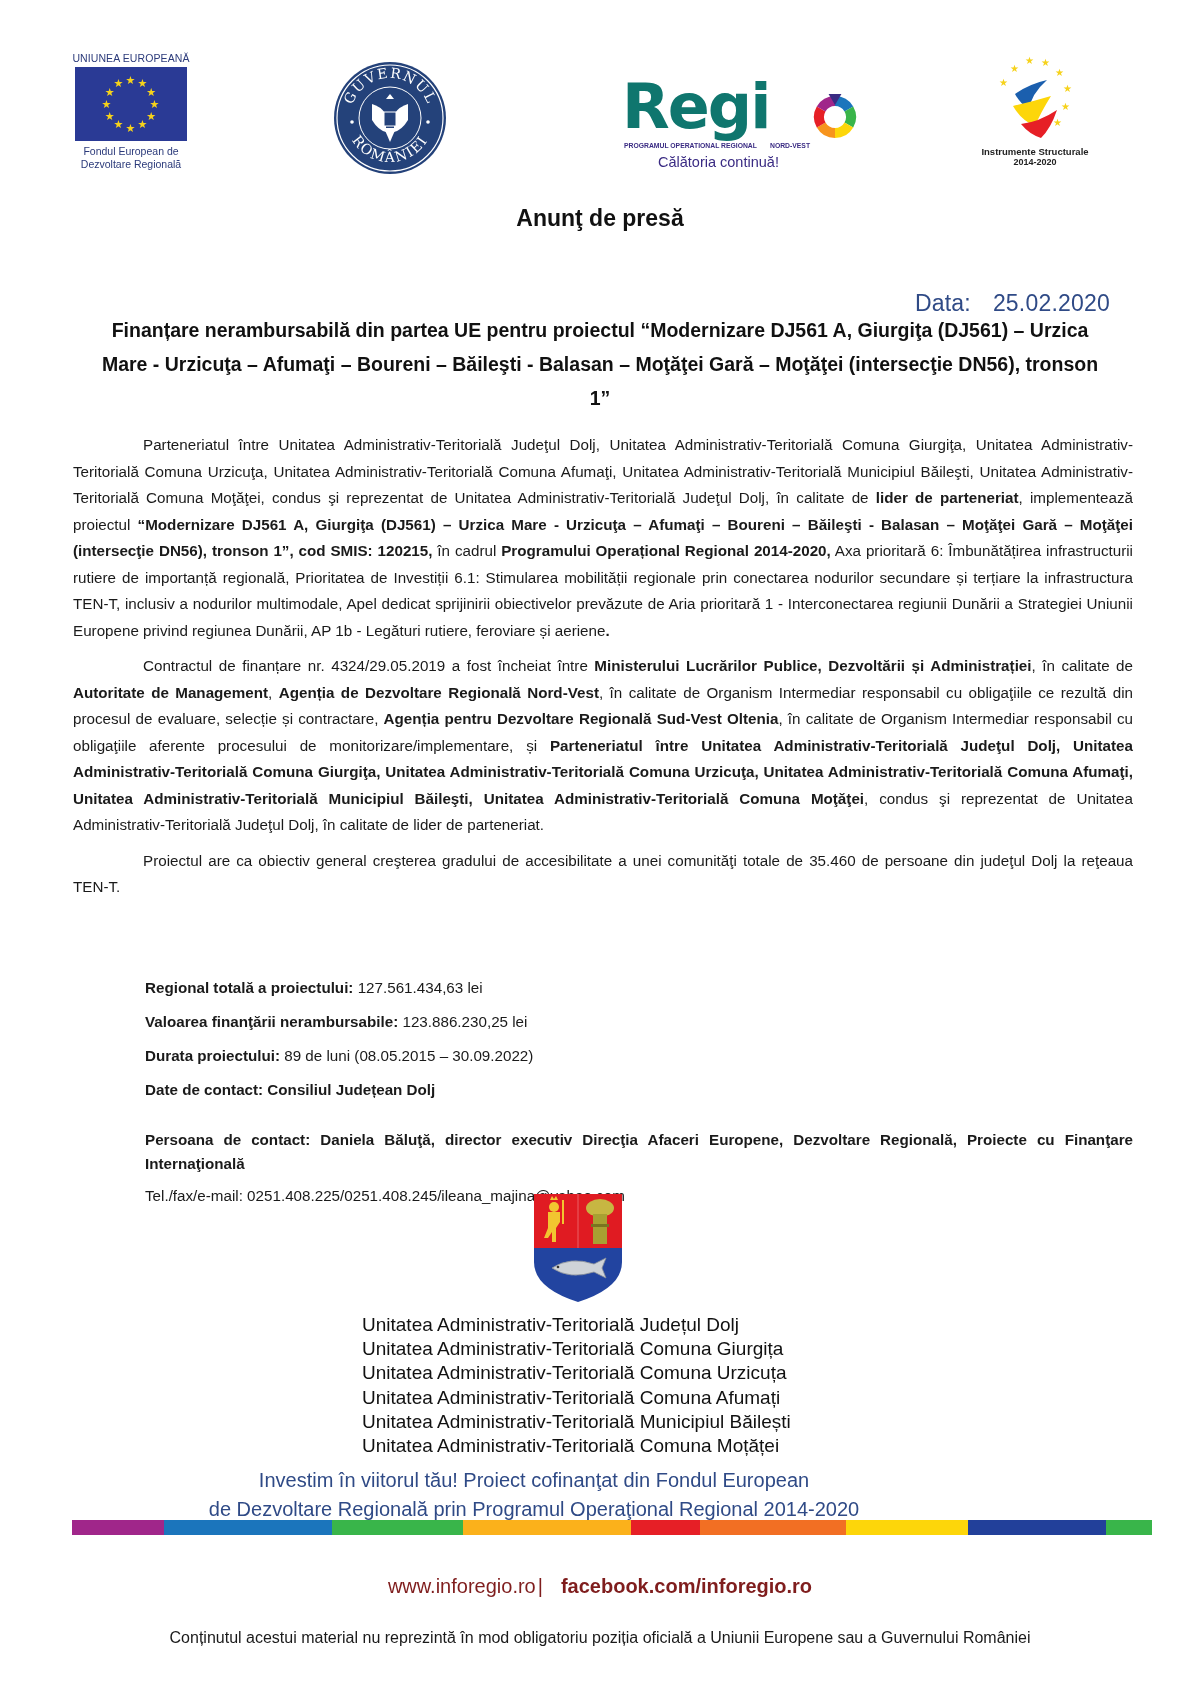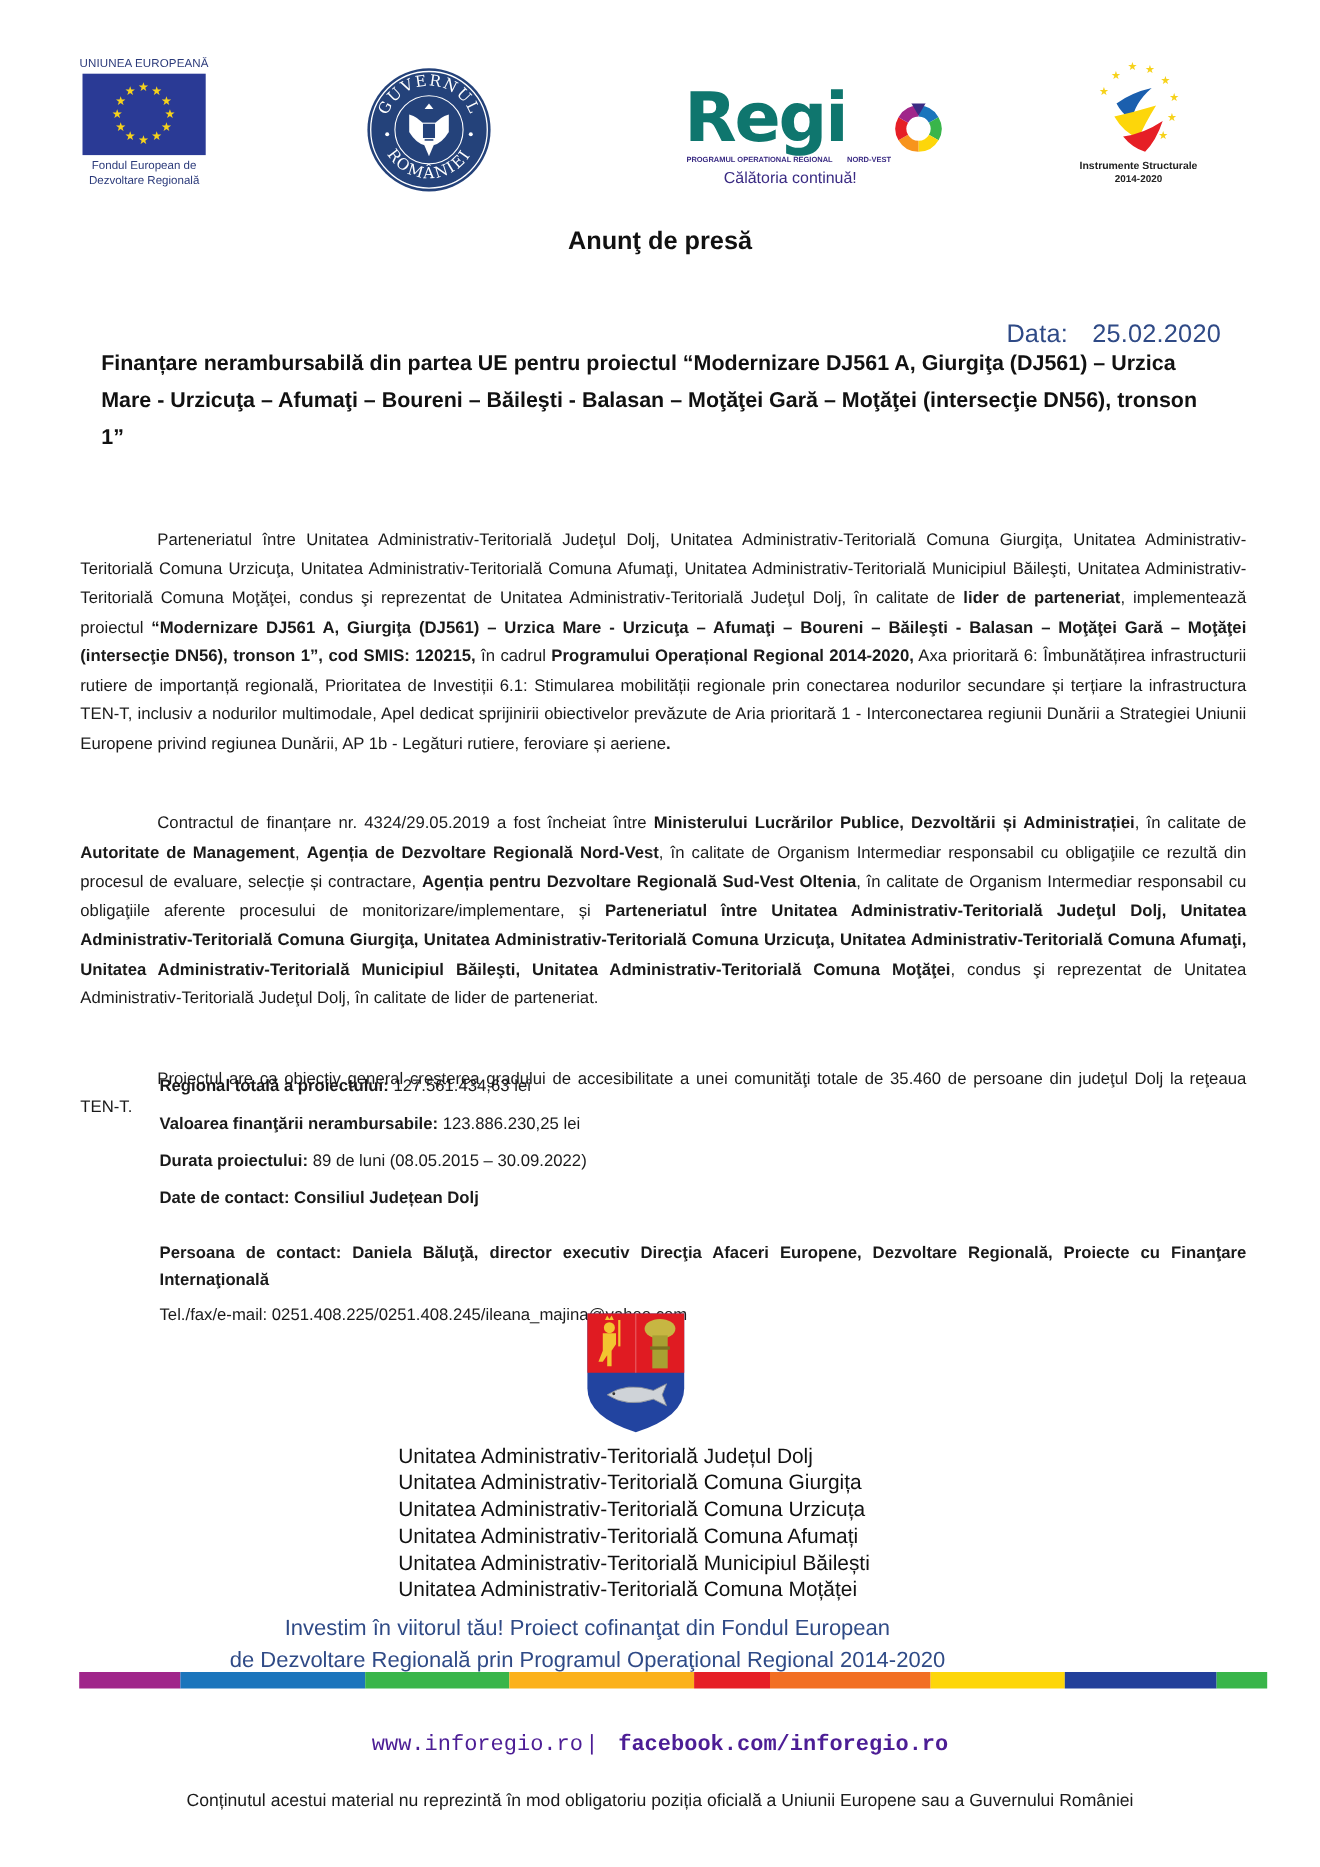--- a/index.html
+++ b/index.html
@@ -32,41 +32,41 @@
   
   .instr { left: 970px; top: 6px; width: 130px; height: 120px; text-align: center; }
   .instr svg { display: block; margin: 0 auto; }
   .instr .t1 { font-size: 9.5px; font-weight: bold; color: #222; margin-top: 2px; white-space: nowrap; }
   .instr .t2 { font-size: 9px; font-weight: bold; color: #222; }
 
   .title { position: absolute; top: 205px; left: 0; width: 1200px; text-align: center; font-size: 23px; font-weight: bold; color: #111; }
   .date { position: absolute; top: 260px; right: 90px; font-size: 23px; color: #2f4a86; letter-spacing: 0.2px; margin-top: 30px; }
   .date span + span { margin-left: 22px; }
 
-  .headline { position: absolute; top: 313px; left: 92px; width: 1016px; text-align: left; font-size: 19.5px; font-weight: bold; line-height: 34px; color: #111; }
+  .headline { position: absolute; top: 313px; left: 92px; width: 1016px; text-align: center; font-size: 19.5px; font-weight: bold; line-height: 34px; color: #111; }
 
   .body { position: absolute; top: 432px; left: 73px; width: 1060px; font-size: 15.2px; line-height: 26.5px; color: #1a1a1a; }
-  .body p { text-align: justify; text-indent: 70px; margin-bottom: 9px; margin-top: 46px; }
+  .body p { text-align: justify; text-indent: 70px; margin-bottom: 9px; }
   .body b { font-weight: bold; }
 
   .facts { position: absolute; top: 975px; left: 145px; width: 988px; font-size: 15.2px; color: #1a1a1a; }
   .facts .row { height: 34px; line-height: 26px; }
   .facts .contact { line-height: 24px; text-align: justify; margin-top: 17px; font-weight: bold; }
   .facts .tel { margin-top: 8px; line-height: 24px; }
 
   .crest { position: absolute; top: 1192px; left: 530px; width: 96px; height: 112px; }
 
   .units { position: absolute; top: 1313px; left: 362px; font-size: 19px; line-height: 24.2px; color: #111; }
 
   .invest { position: absolute; top: 1466px; left: 0; width: 1068px; text-align: center; font-size: 20px; line-height: 29px; color: #2f4a86; }
 
   .colorbar { position: absolute; top: 1520px; left: 72px; width: 1080px; height: 15px; display: flex; }
   .colorbar div { height: 100%; }
 
-  .links { position: absolute; top: 1575px; left: 0; width: 1200px; text-align: center; font-size: 20px; color: #4c1d95; font-family: Liberation Mono, monospace; }
+  .links { position: absolute; top: 1575px; left: 0; width: 1200px; text-align: center; font-size: 20px; color: #7f1d1d; }
   .links .sep { margin: 0 18px 0 2px; }
   .links .fb { font-weight: bold; }
 
   .disclaimer { position: absolute; top: 1629px; left: 0; width: 1200px; text-align: center; font-size: 16px; color: #1a1a1a; }
 </style>
 </head>
 <body>
 
 <div class="logos">
   <div class="logo eu">

